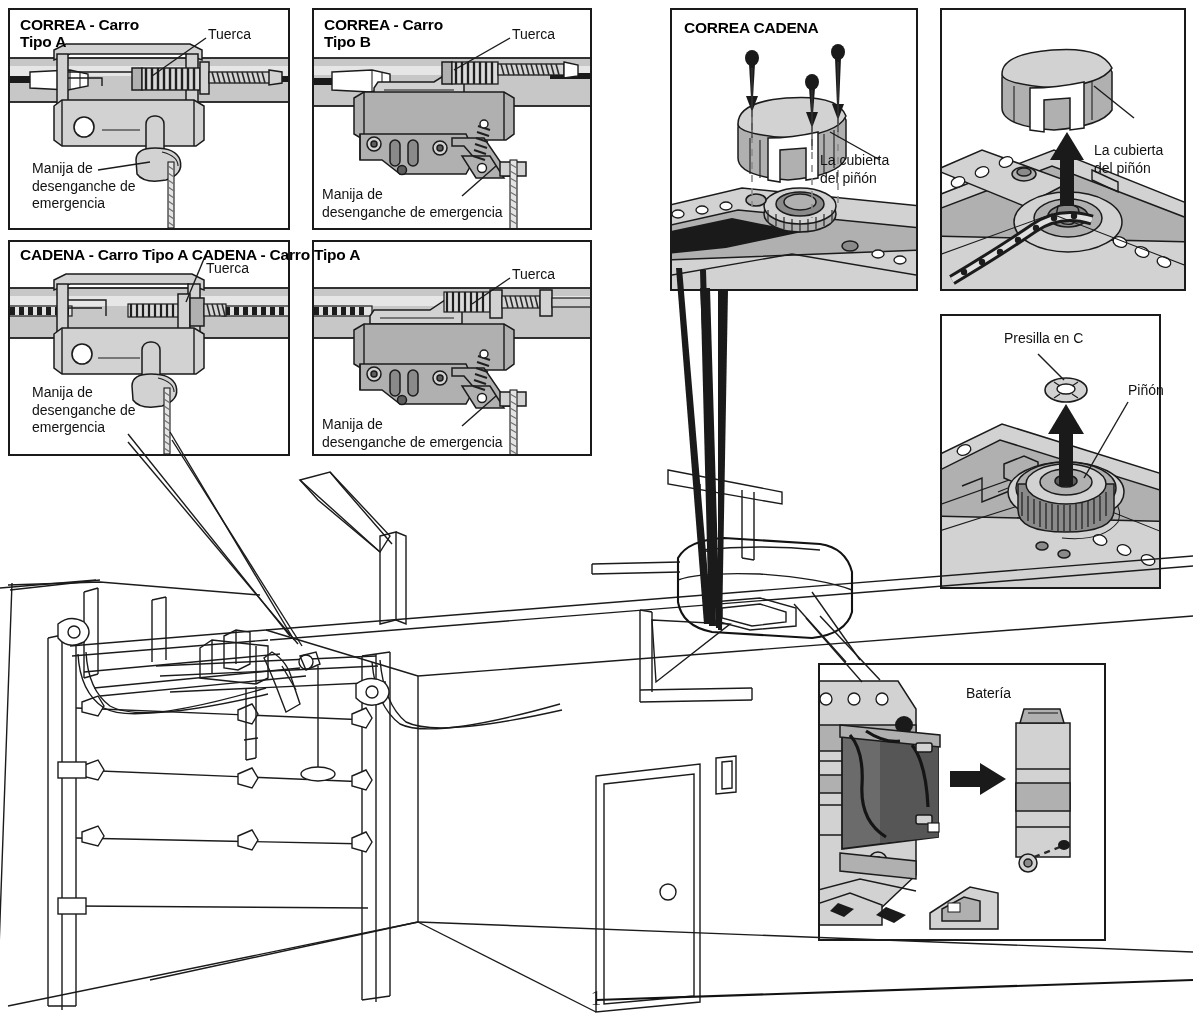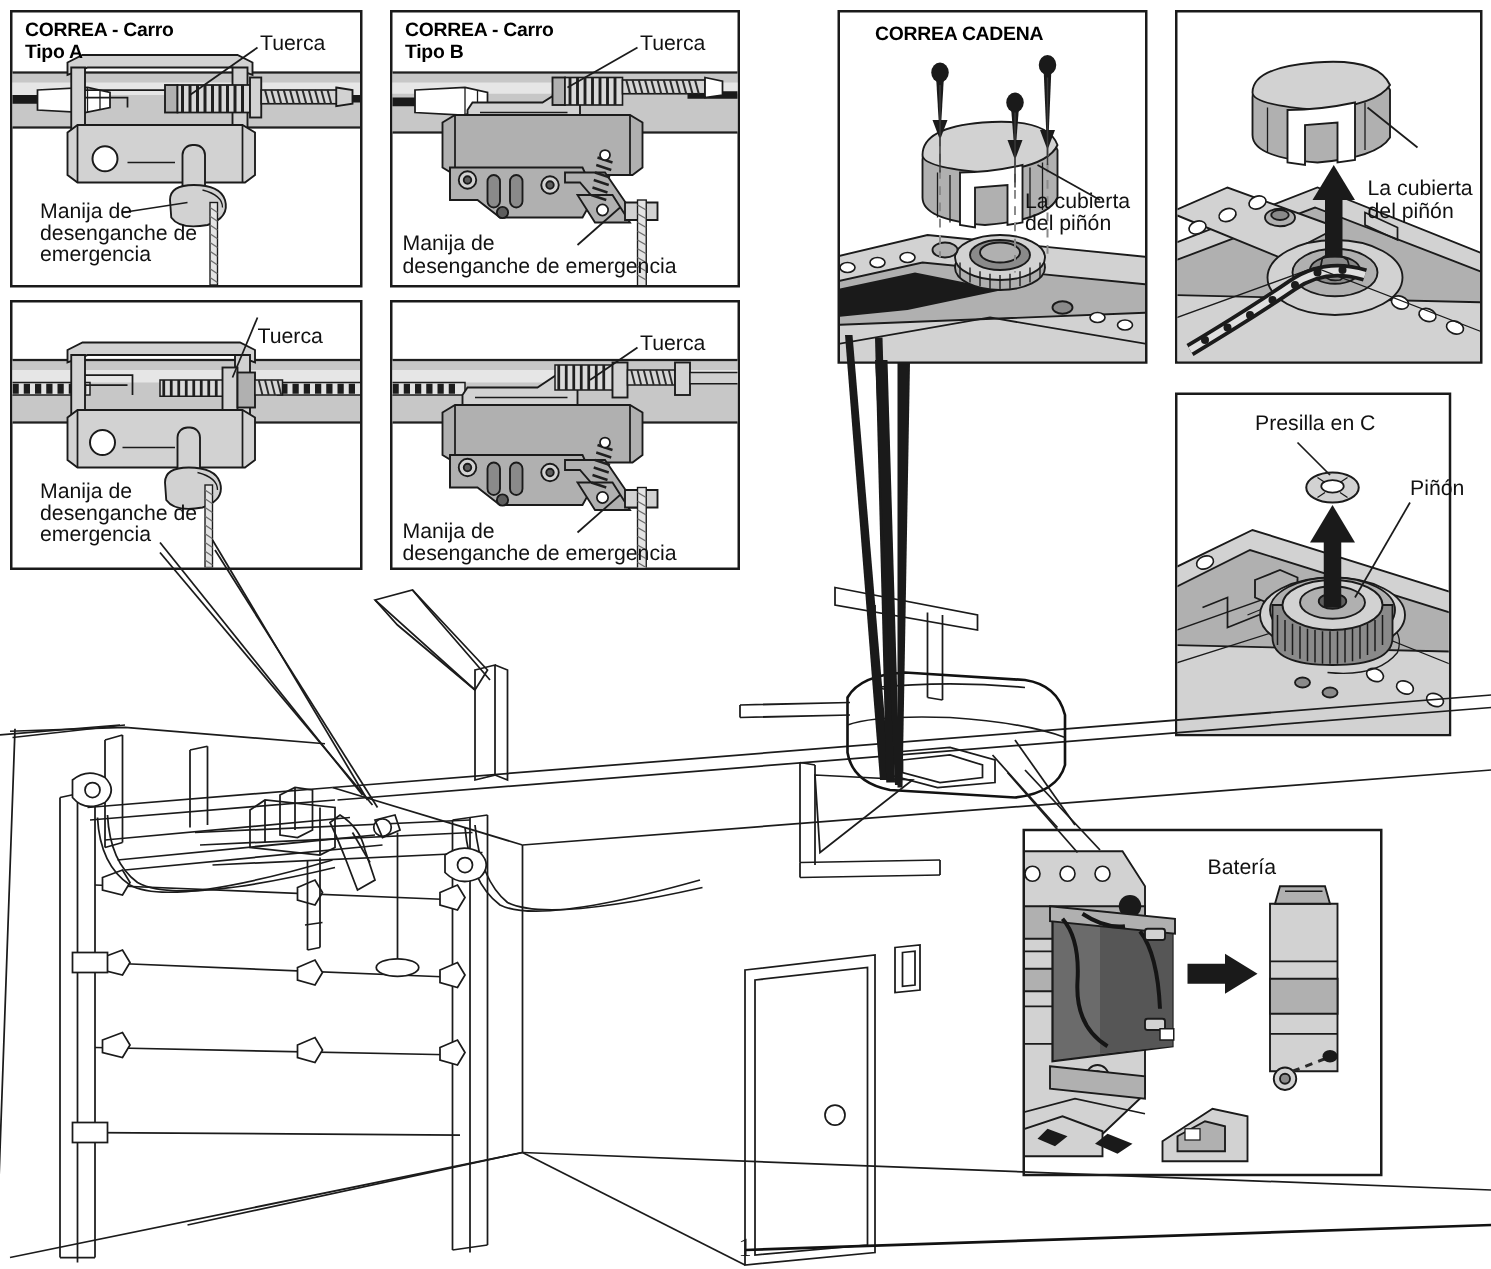--- a/index.html
+++ b/index.html
@@ -40,21 +40,21 @@
     pointer-events: none;
   }
   .panel-art {
     position: absolute;
     left: 0; top: 0; right: 0; bottom: 0;
     overflow: hidden;
   }
   .callout {
     position: absolute;
     font-family: "Liberation Sans", sans-serif;
-    font-size: 17px;
+    font-size: 14px;
     line-height: 17.5px;
     color: #111111;
     white-space: pre;
     z-index: 30;
   }
 
   
   .page-number {
     position: absolute;
     font-family: "Liberation Serif", serif;
@@ -341,20 +341,21 @@
           <line x1="154" y1="178" x2="160" y2="182"></line>
             <line x1="154" y1="185" x2="160" y2="189"></line>
           <line x1="154" y1="192" x2="160" y2="196"></line>
             <line x1="154" y1="199" x2="160" y2="203"></line>
           <line x1="154" y1="206" x2="160" y2="210"></line>
         </g>
 
         <path class="ln" d="M196 12 L176 60"></path>
       </svg>
     </div>
+    <div class="panel-title" style="left:10px; top:4px;">CADENA - Carro Tipo A CADENA - Carro Tipo A</div>
     <div class="callout" style="left:196px; top:18px;">Tuerca</div>
     <div class="callout" style="left:22px; top:142px;">Manija de
 desenganche de
 emergencia</div>
   </div>
 
   <div class="panel" style="left:312px; top:240px; width:280px; height:216px;">
     <div class="panel-art">
       <svg width="280" height="216" viewBox="0 0 280 216">
         <rect x="-4" y="46" width="292" height="50" fill="#c7c7c7" stroke="#1f1f1f" stroke-width="1.8"></rect>
@@ -517,21 +518,21 @@
 
         <g stroke="#3a3a3a" stroke-width="1.2" fill="none">
           <line x1="80" y1="58" x2="80" y2="128"></line>
           <line x1="140" y1="80" x2="140" y2="140"></line>
           <line x1="166" y1="52" x2="166" y2="122"></line>
         </g>
 
         <path class="ln" d="M208 150 L158 122"></path>
       </svg>
     </div>
-    <div class="panel-title" style="left:12px; top:9px;margin-left:16px;">CORREA CADENA</div>
+    <div class="panel-title" style="left:12px; top:9px;">CORREA CADENA</div>
     <div class="callout" style="left:148px; top:142px;">La cubierta
 del piñón</div>
   </div>
 
   <div class="panel" style="left:940px; top:8px; width:246px; height:283px;">
     <div class="panel-art">
       <svg width="246" height="283" viewBox="0 0 246 283">
 
         <g>
           <path class="fill-lt" d="M-6 186 L112 140 L252 196 L252 283 L-6 283 Z"></path>

